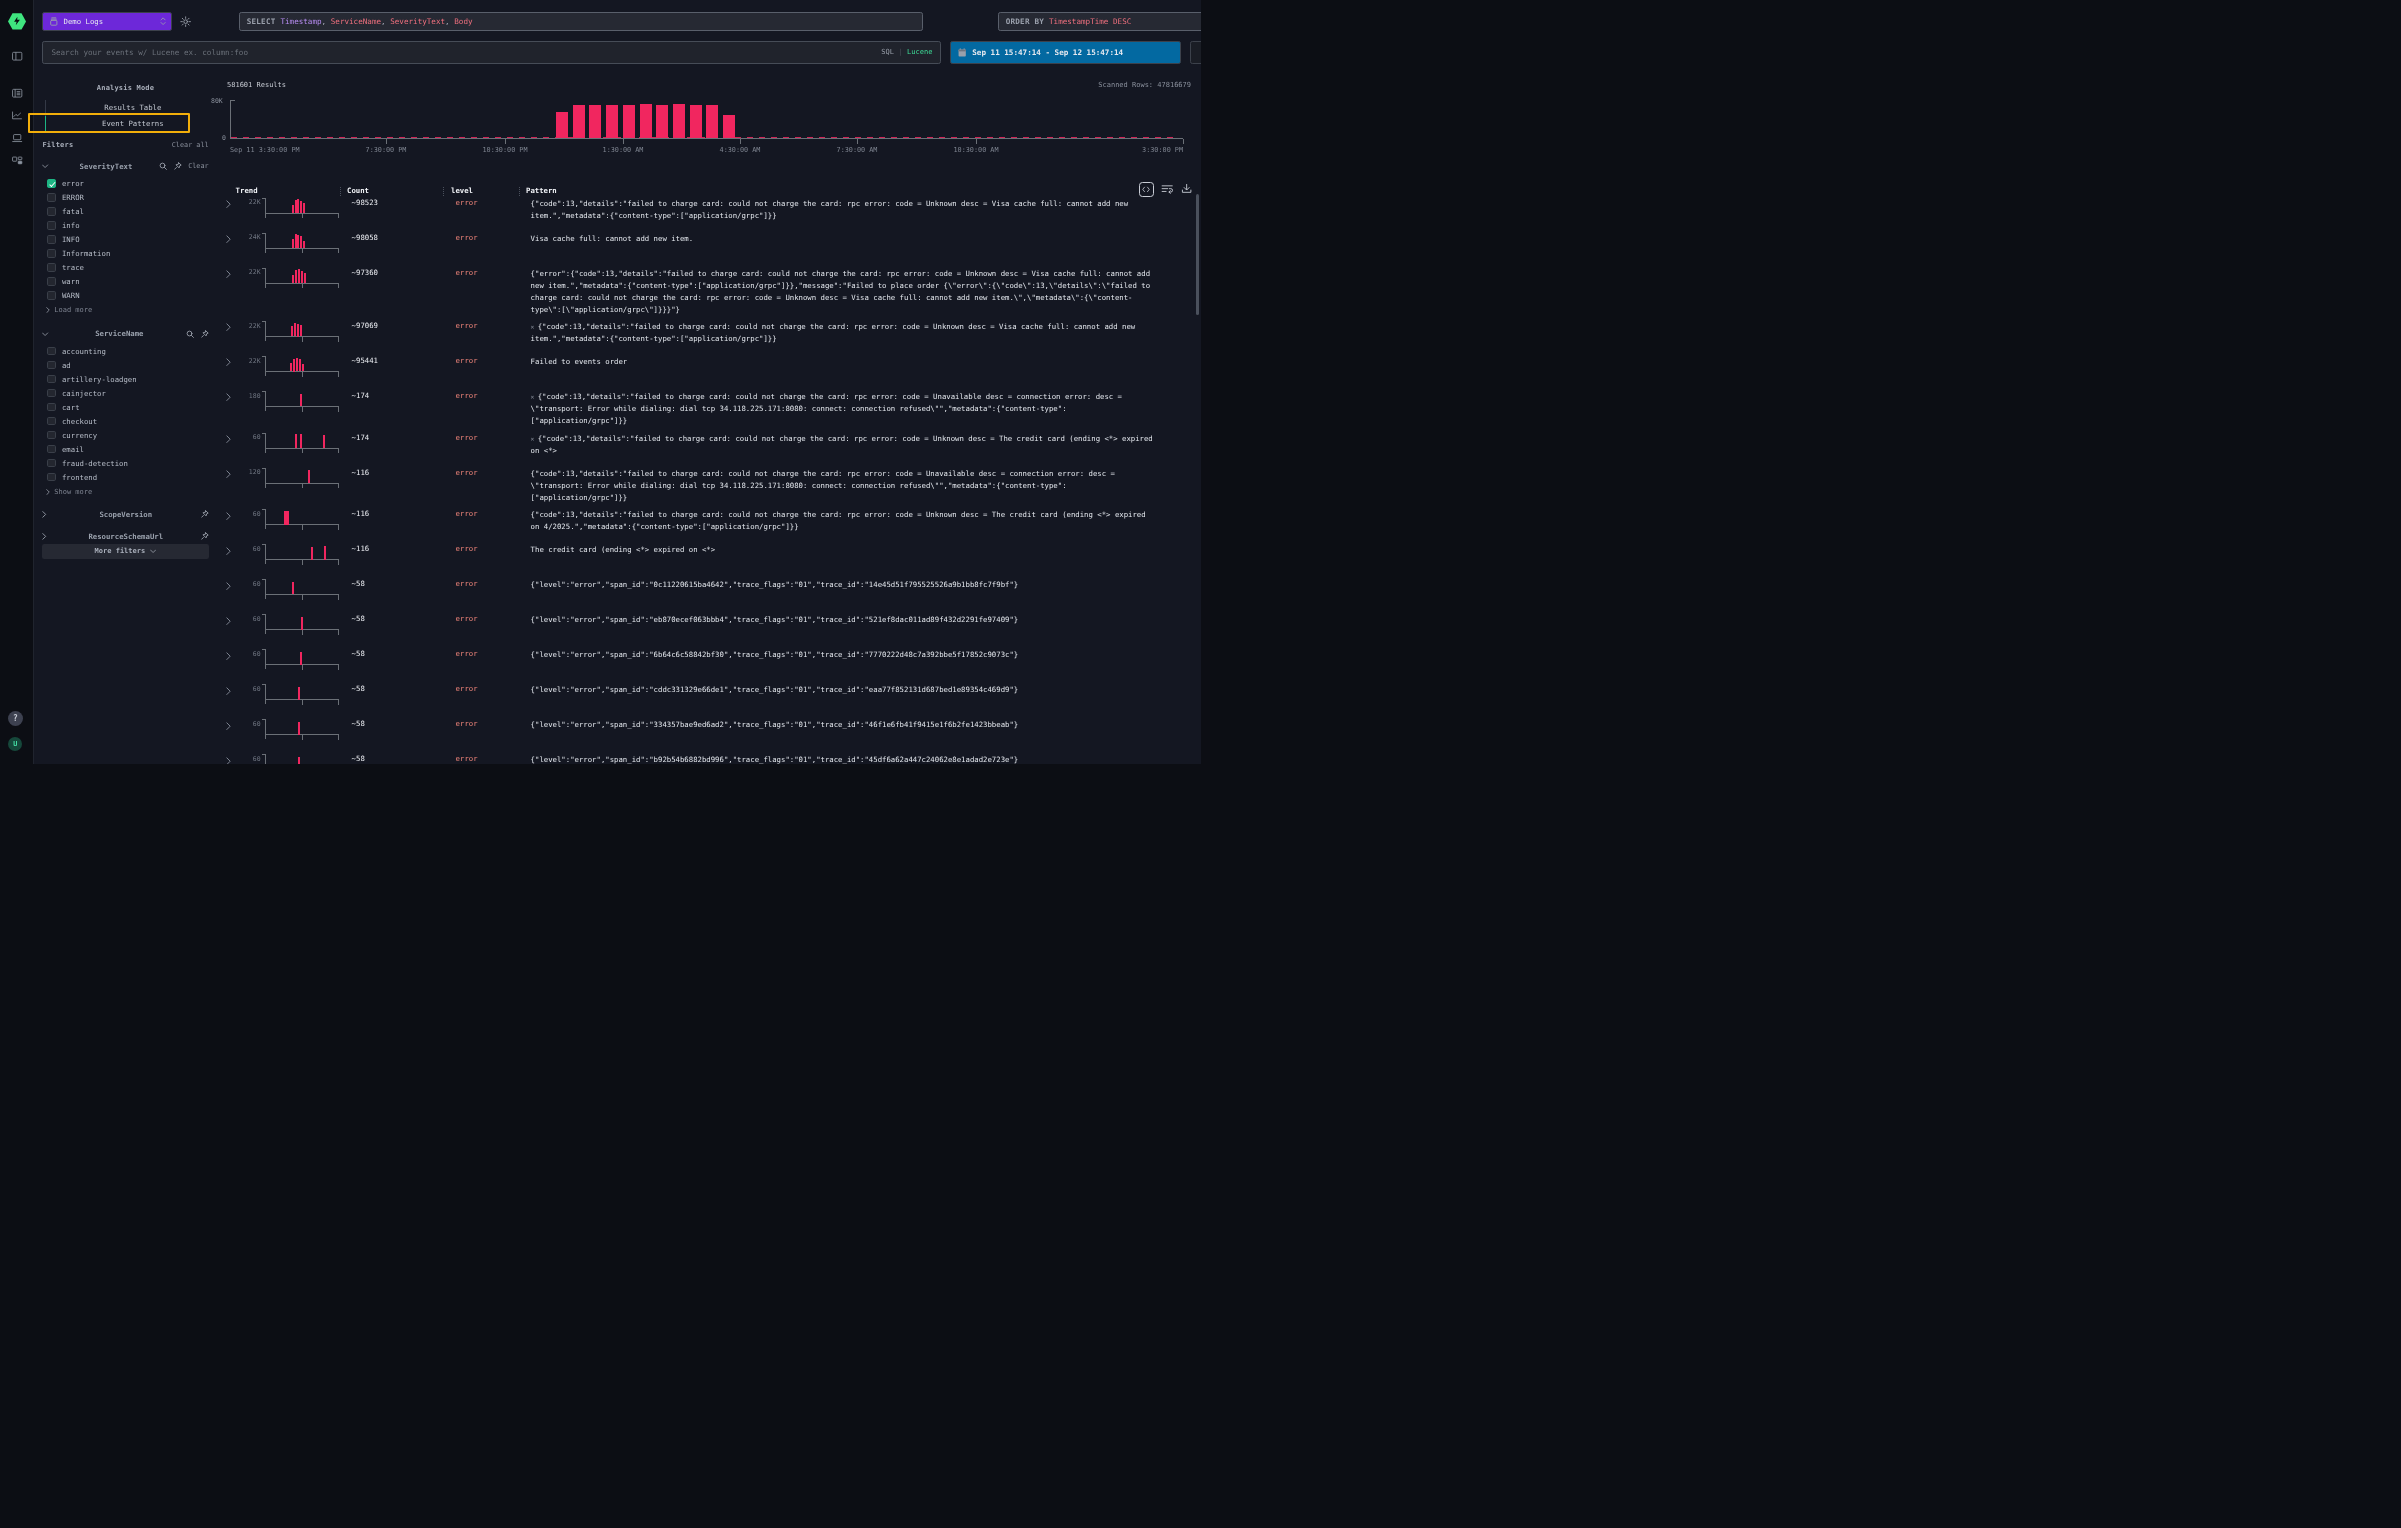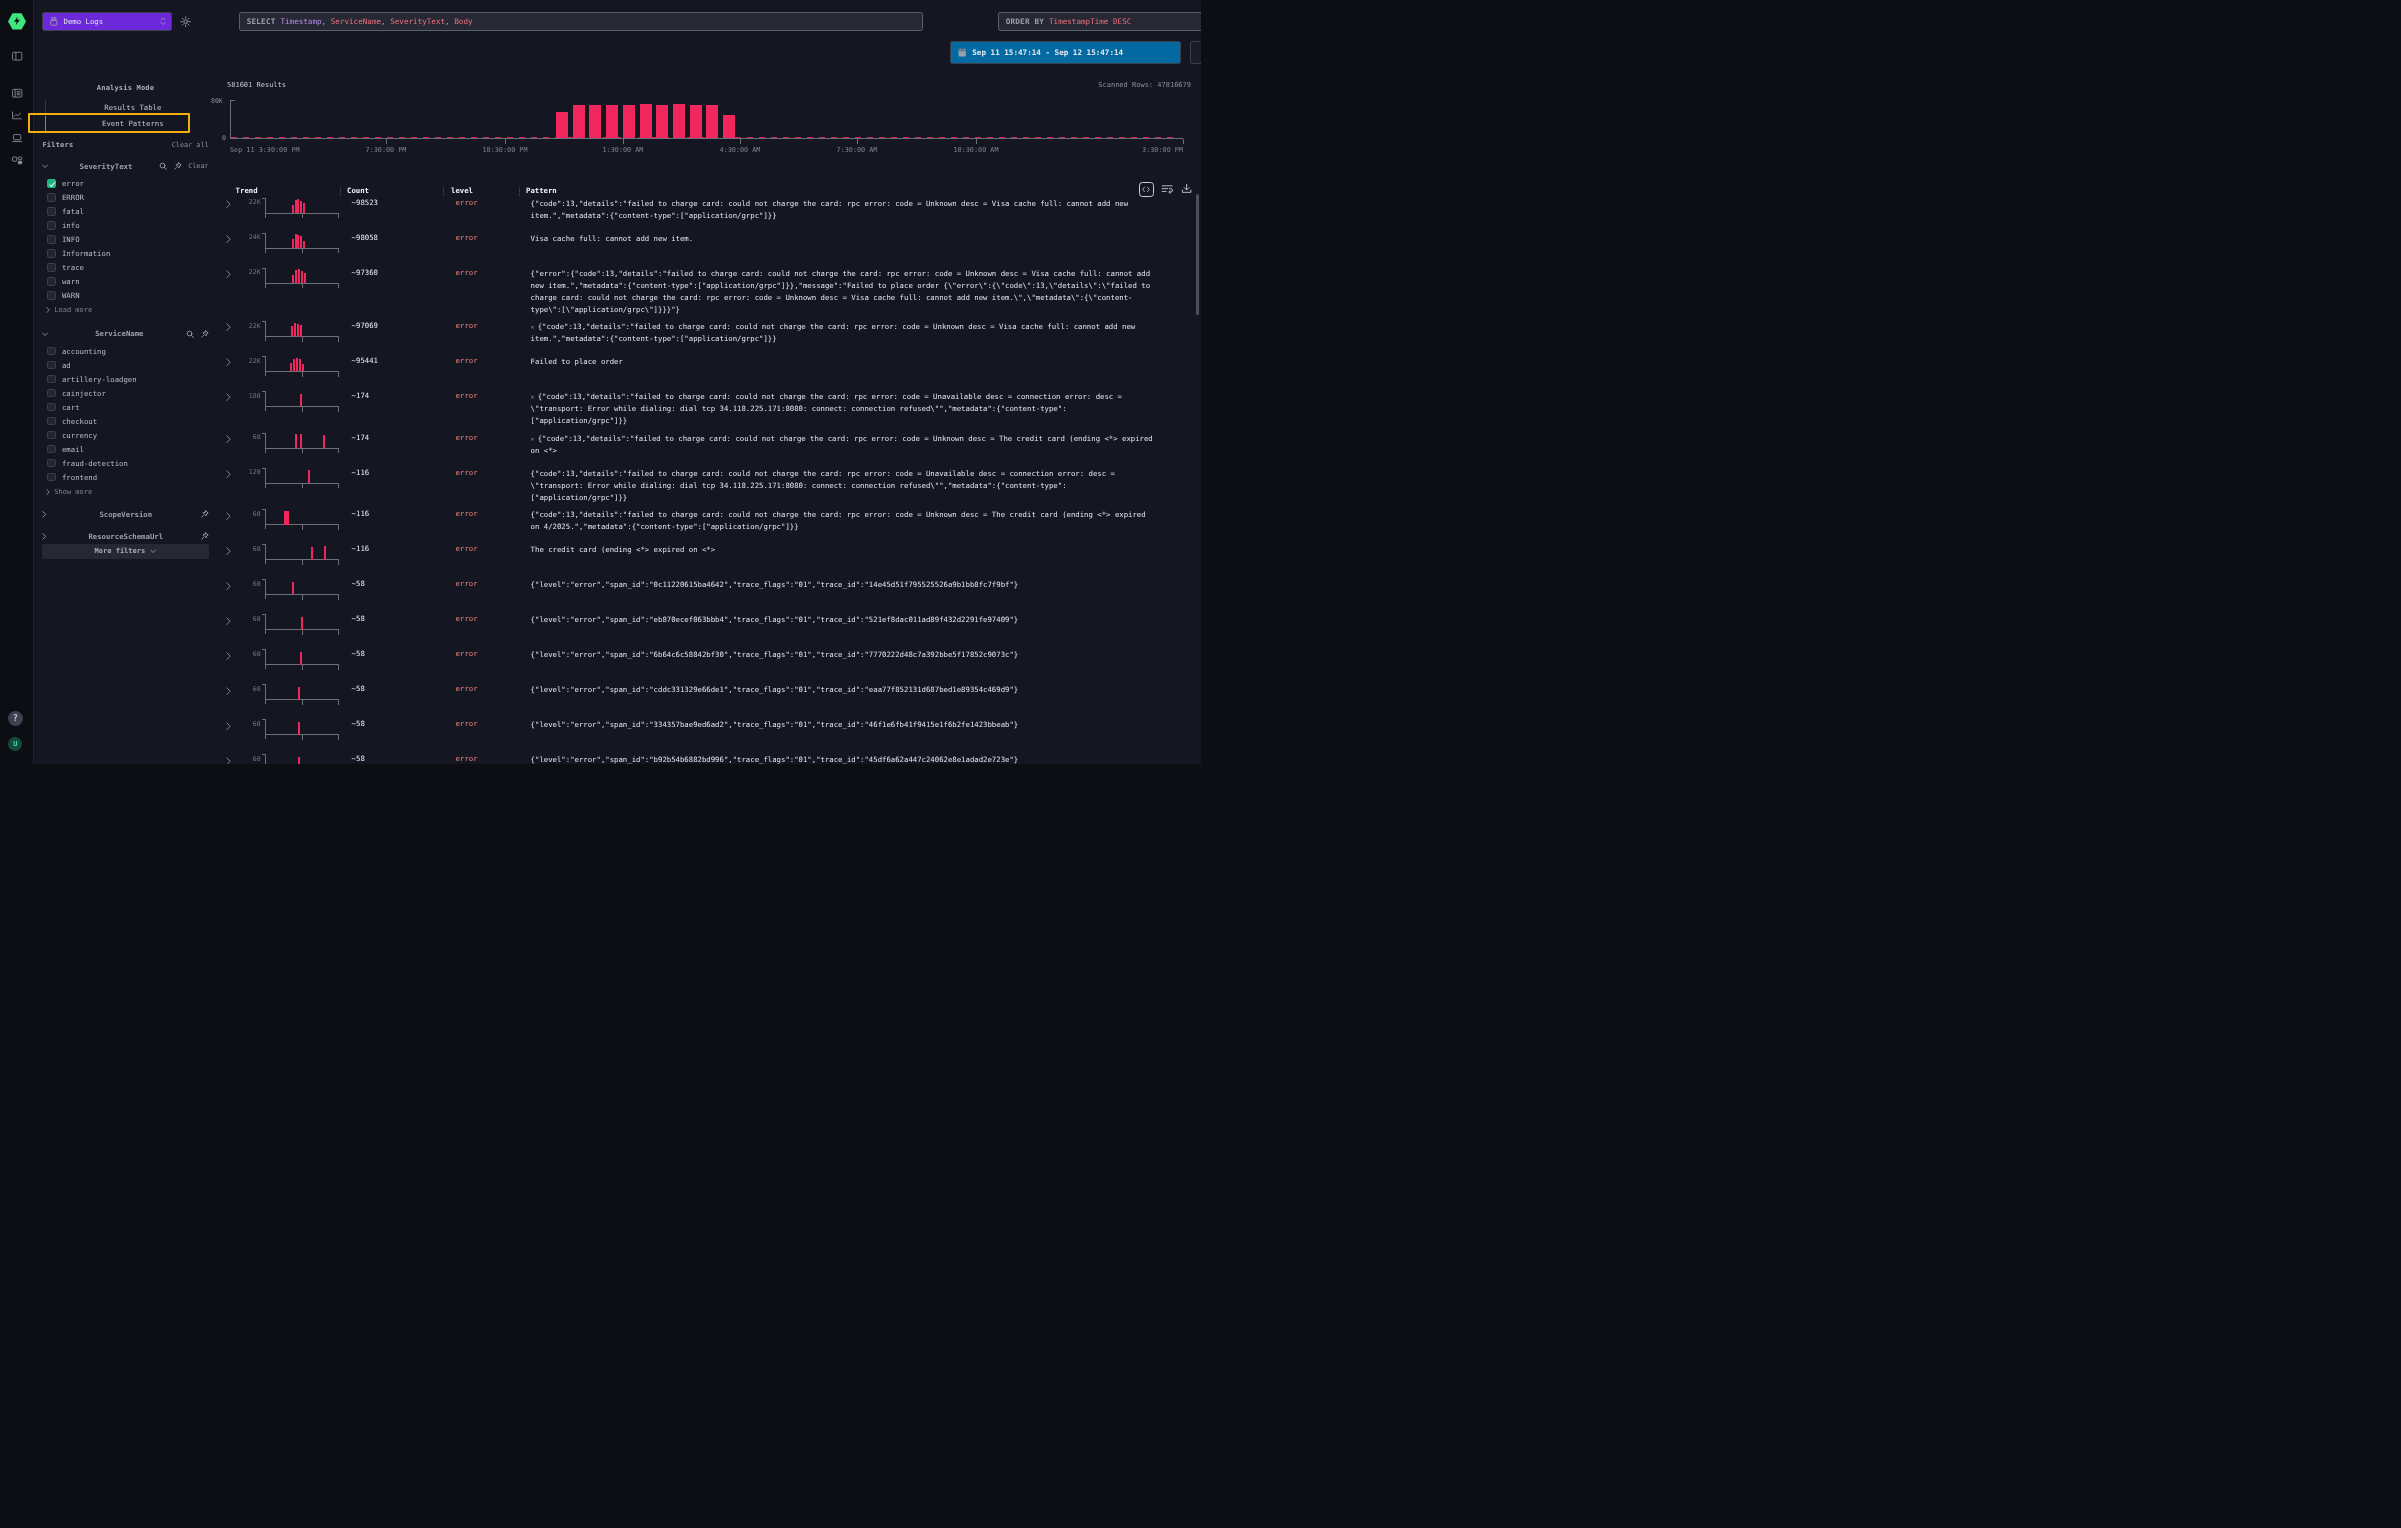--- a/index.html
+++ b/index.html
@@ -189,20 +189,28 @@
           <line x1="5.9" y1="14.1" x2="4" y2="16"></line>
         </svg>
     </div>
     <div class="qbox" id="selectbox">
       <span class="kw">SELECT</span>
       <span id="query-fields"><span class="purple">Timestamp</span><span class="comma">, </span><span class="red">ServiceName</span><span class="comma">, </span><span class="red">SeverityText</span><span class="comma">, </span><span class="red">Body</span></span>
     </div>
     <div class="qbox" id="orderbox">
       <span class="kw">ORDER BY</span>
       <span class="red">TimestampTime DESC</span>
+    </div>
+    <div class="searchbox">
+      <span class="ph">Search your events w/ Lucene ex. column:foo</span>
+      <span class="modes-toggle">
+        <span>SQL</span>
+        <span class="div">|</span>
+        <span class="lucene">Lucene</span>
+      </span>
     </div>
     <div class="daterange">
       <svg width="8.4" height="9" viewBox="0 0 15 16">
           <rect x="1" y="2.5" width="13" height="12.5" rx="1.5" fill="#9aa0ab"></rect>
           <rect x="1" y="2.5" width="13" height="3.5" fill="#6f7580"></rect>
           <line x1="4" y1="0.5" x2="4" y2="3" stroke="#9aa0ab" stroke-width="1.6"></line>
           <line x1="11" y1="0.5" x2="11" y2="3" stroke="#9aa0ab" stroke-width="1.6"></line>
         </svg>
       <span>Sep 11 15:47:14 - Sep 12 15:47:14</span>
     </div>
@@ -570,21 +578,21 @@
               <span class="rt"></span>
               <span class="sbar" style="left:25px;height:8px;top:7px"></span>
               <span class="sbar" style="left:28px;height:13px;top:2.4px"></span>
               <span class="sbar" style="left:31px;height:13.5px;top:1.7px"></span>
               <span class="sbar" style="left:34px;height:12px;top:3px"></span>
               <span class="sbar" style="left:37px;height:7.4px;top:7.8px"></span>
             </span>
           </span>
           <span class="rcount">~95441</span>
           <span class="rlevel">error</span>
-          <span class="rpattern">Failed to place order</span>
+          <span class="rpattern">Failed to events order</span>
         </div>
         <div class="prow">
           <span class="rchev"><svg class="ic" width="5" height="8.4" viewBox="0 0 9 15" style="stroke:#8d93a0">
               <polyline points="1.5,1.5 7.5,7.5 1.5,13.5"></polyline>
             </svg></span>
           <span class="spark">
             <span class="smax">180</span>
             <span class="schart">
               <span class="tl"></span>
               <span class="vl"></span>

